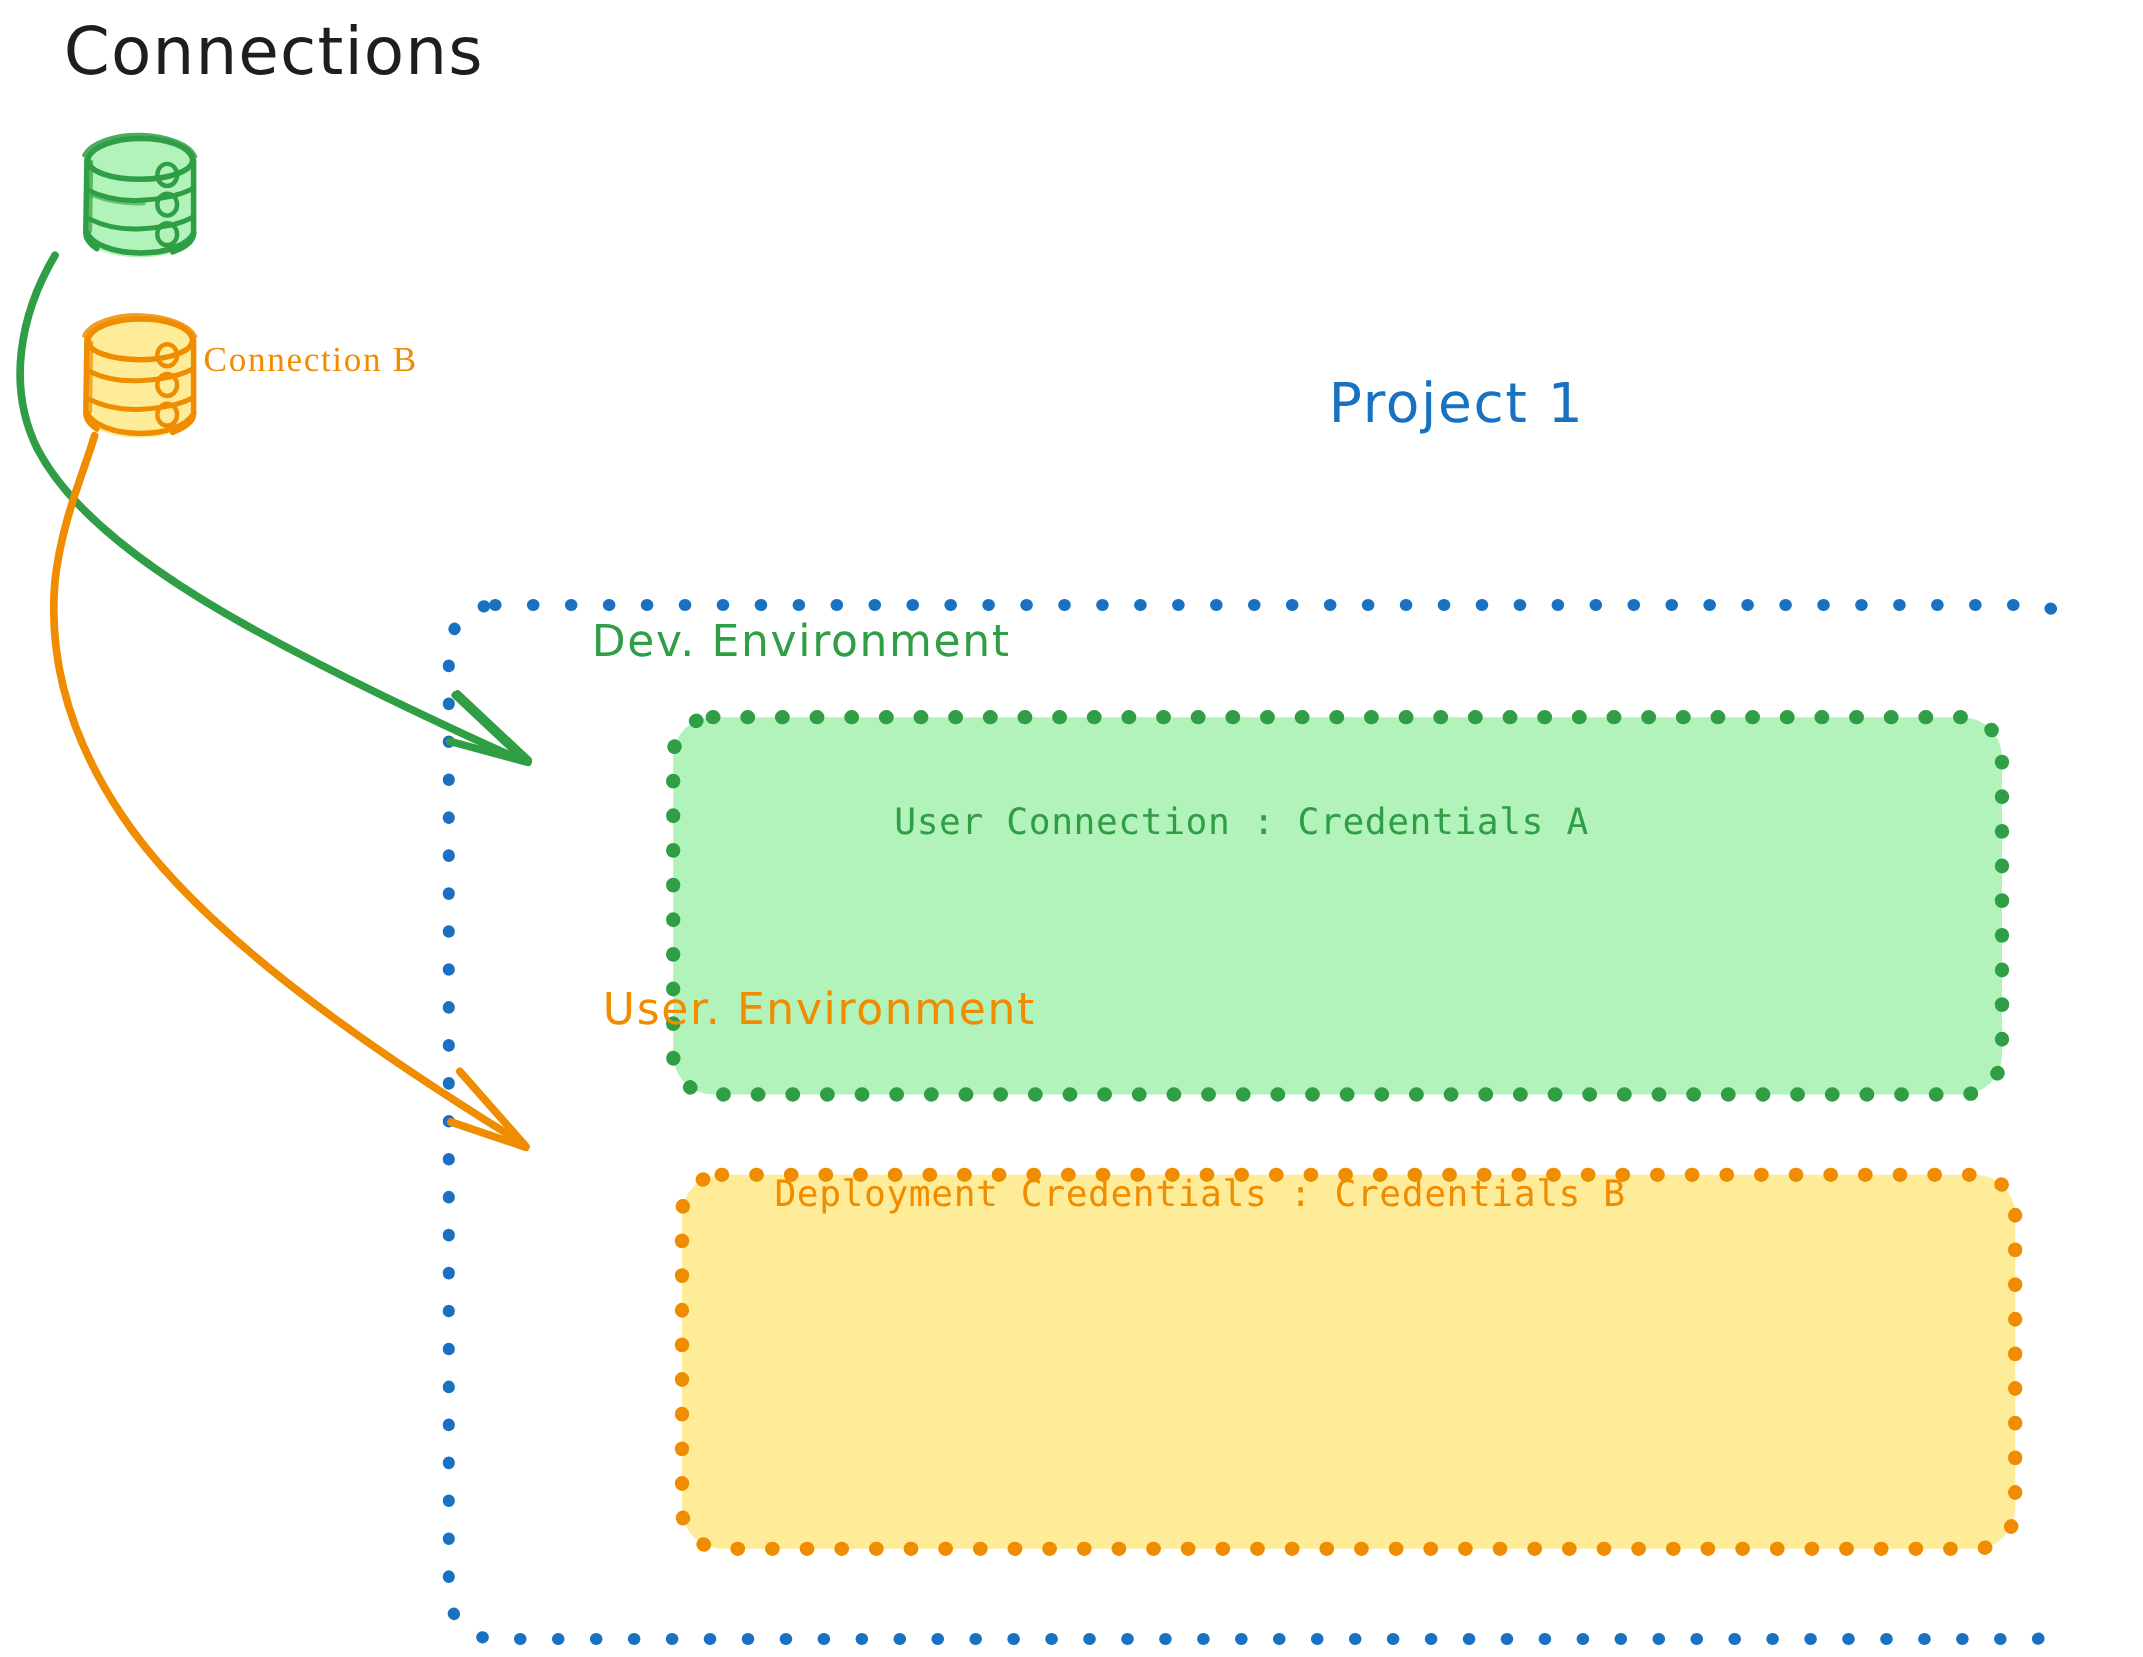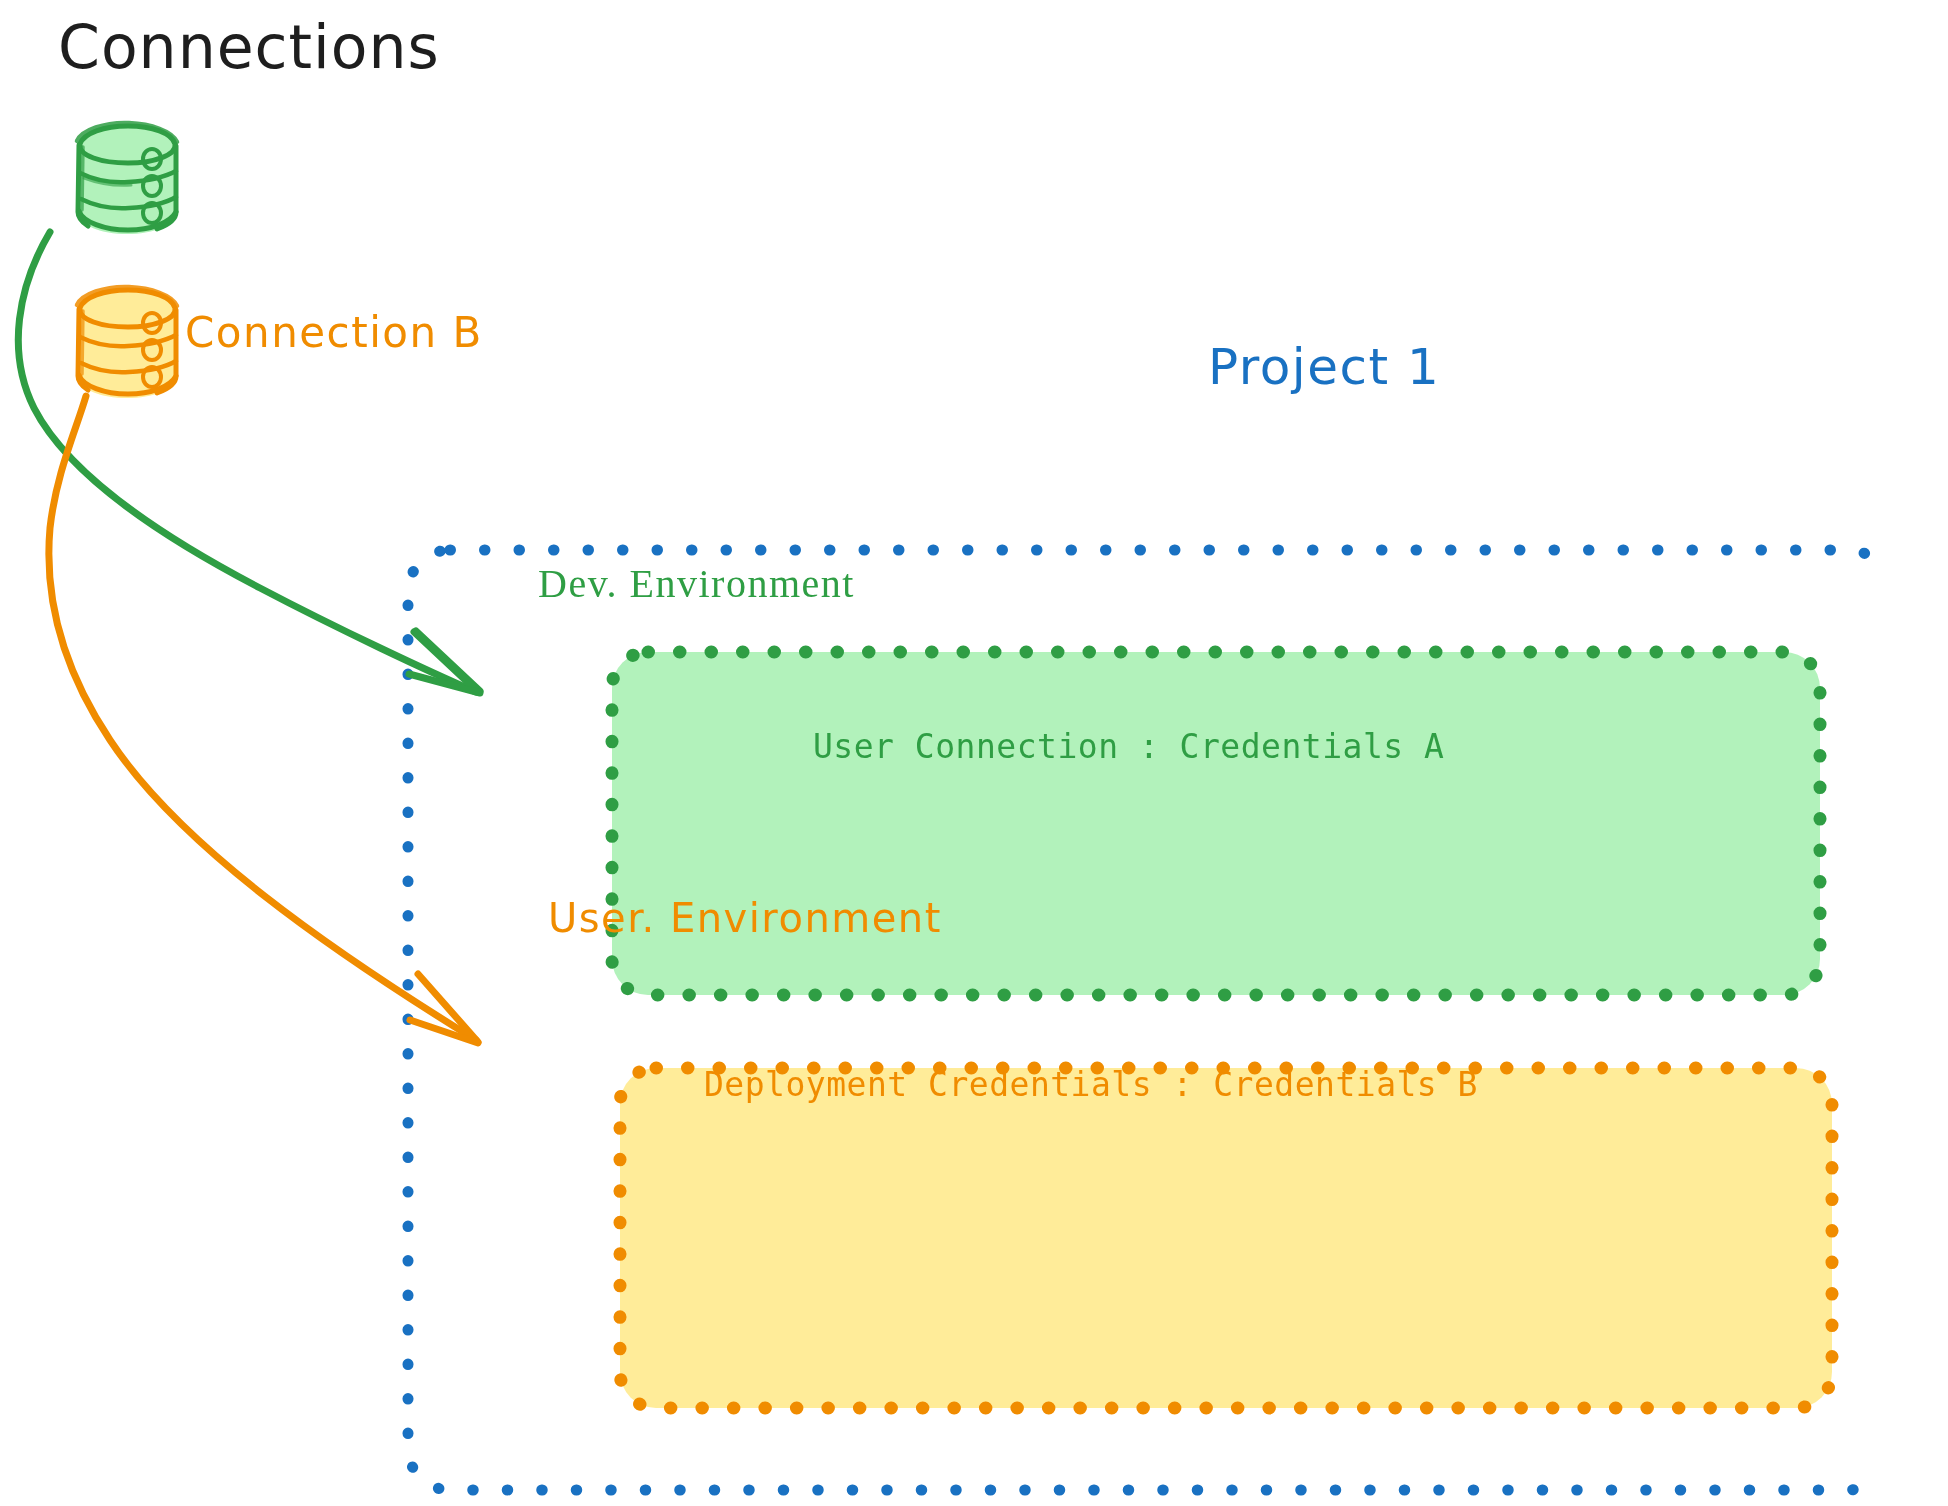--- a/index.html
+++ b/index.html
@@ -47,44 +47,44 @@
     left: 185px;
     top: 144px;
     font-size: 42px;
     color: #2f9e44;
     letter-spacing: 1.5px;
   }
 
   .conn-b-label {
     left: 185px;
     top: 308px;
-    font-size: 42px;
+    font-size: 32px;
     color: #f08c00;
     letter-spacing: 1.5px;
+    font-family: Liberation Serif, serif;
   }
 
   .project-label {
     left: 1208px;
     top: 338px;
     font-size: 50px;
     color: #1971c2;
     letter-spacing: 1.5px;
   }
 
   .env-title {
     position: absolute;
     font-size: 40px;
     letter-spacing: 1.5px;
     white-space: nowrap;
   }
   .env-title-dev {
     left: 538px;
     top: 560px;
     color: #2f9e44;
-    font-family: Liberation Serif, serif;
   }
   .env-title-prod {
     left: 548px;
     top: 895px;
     color: #f08c00;
   }
 
   .cred-line {
     position: absolute;
     font-family: "DejaVu Sans Mono", monospace;

